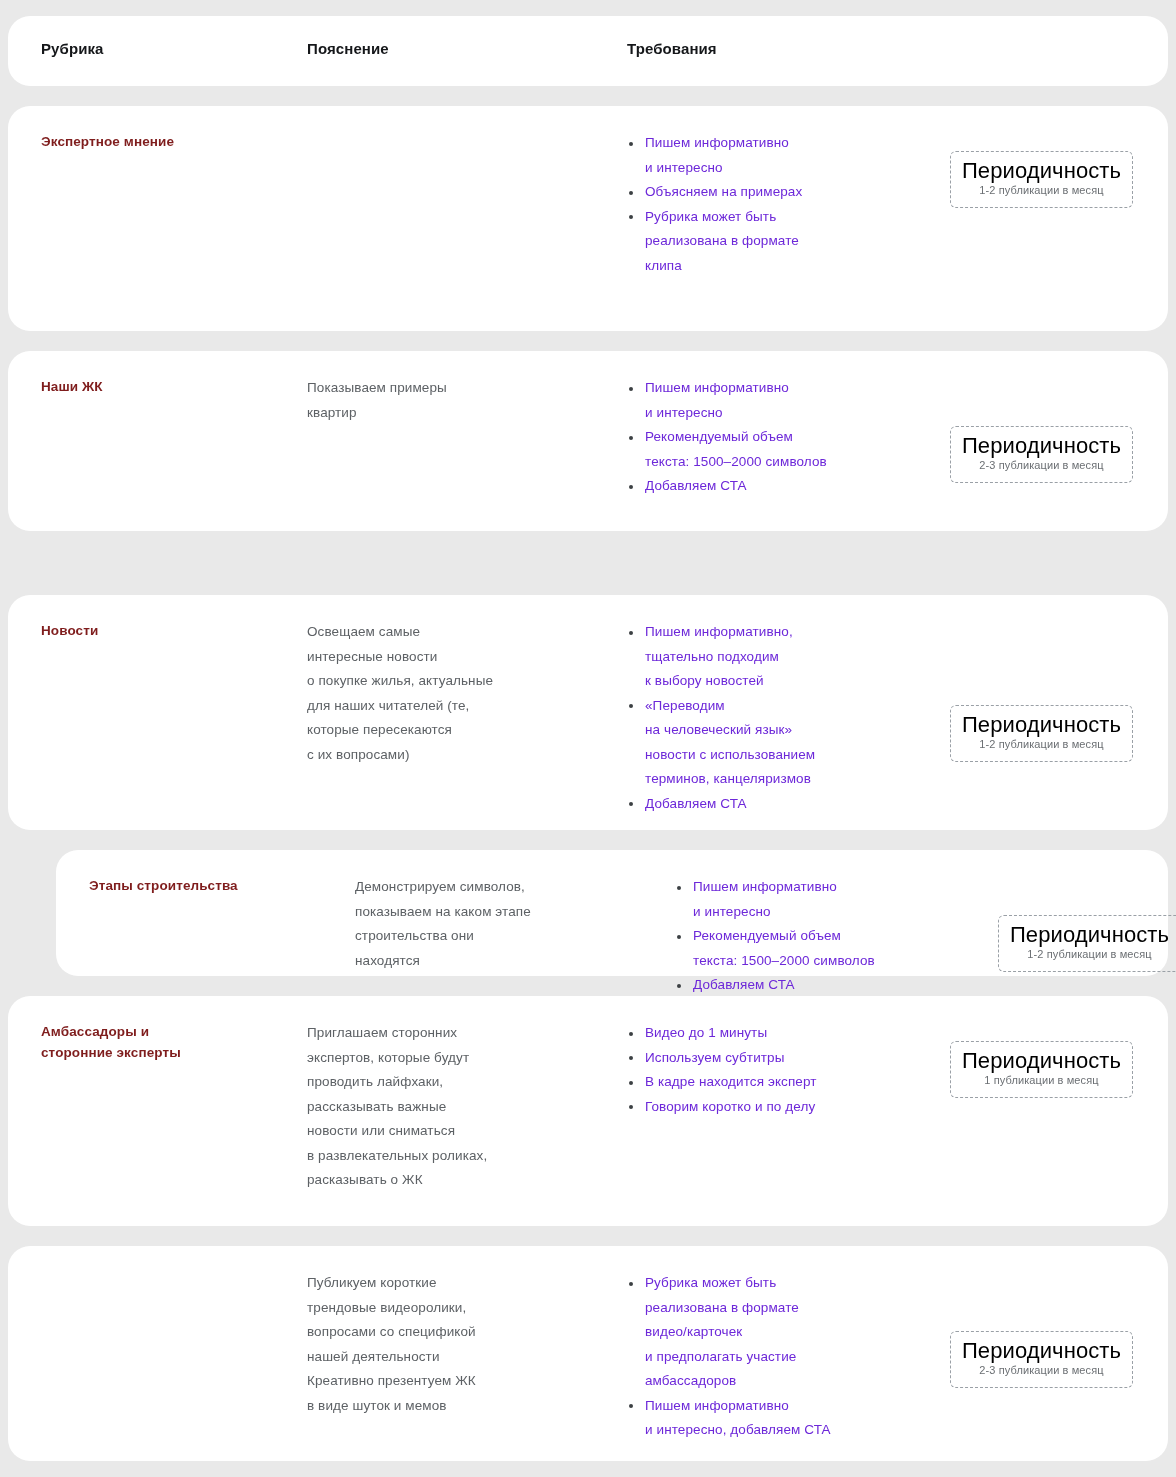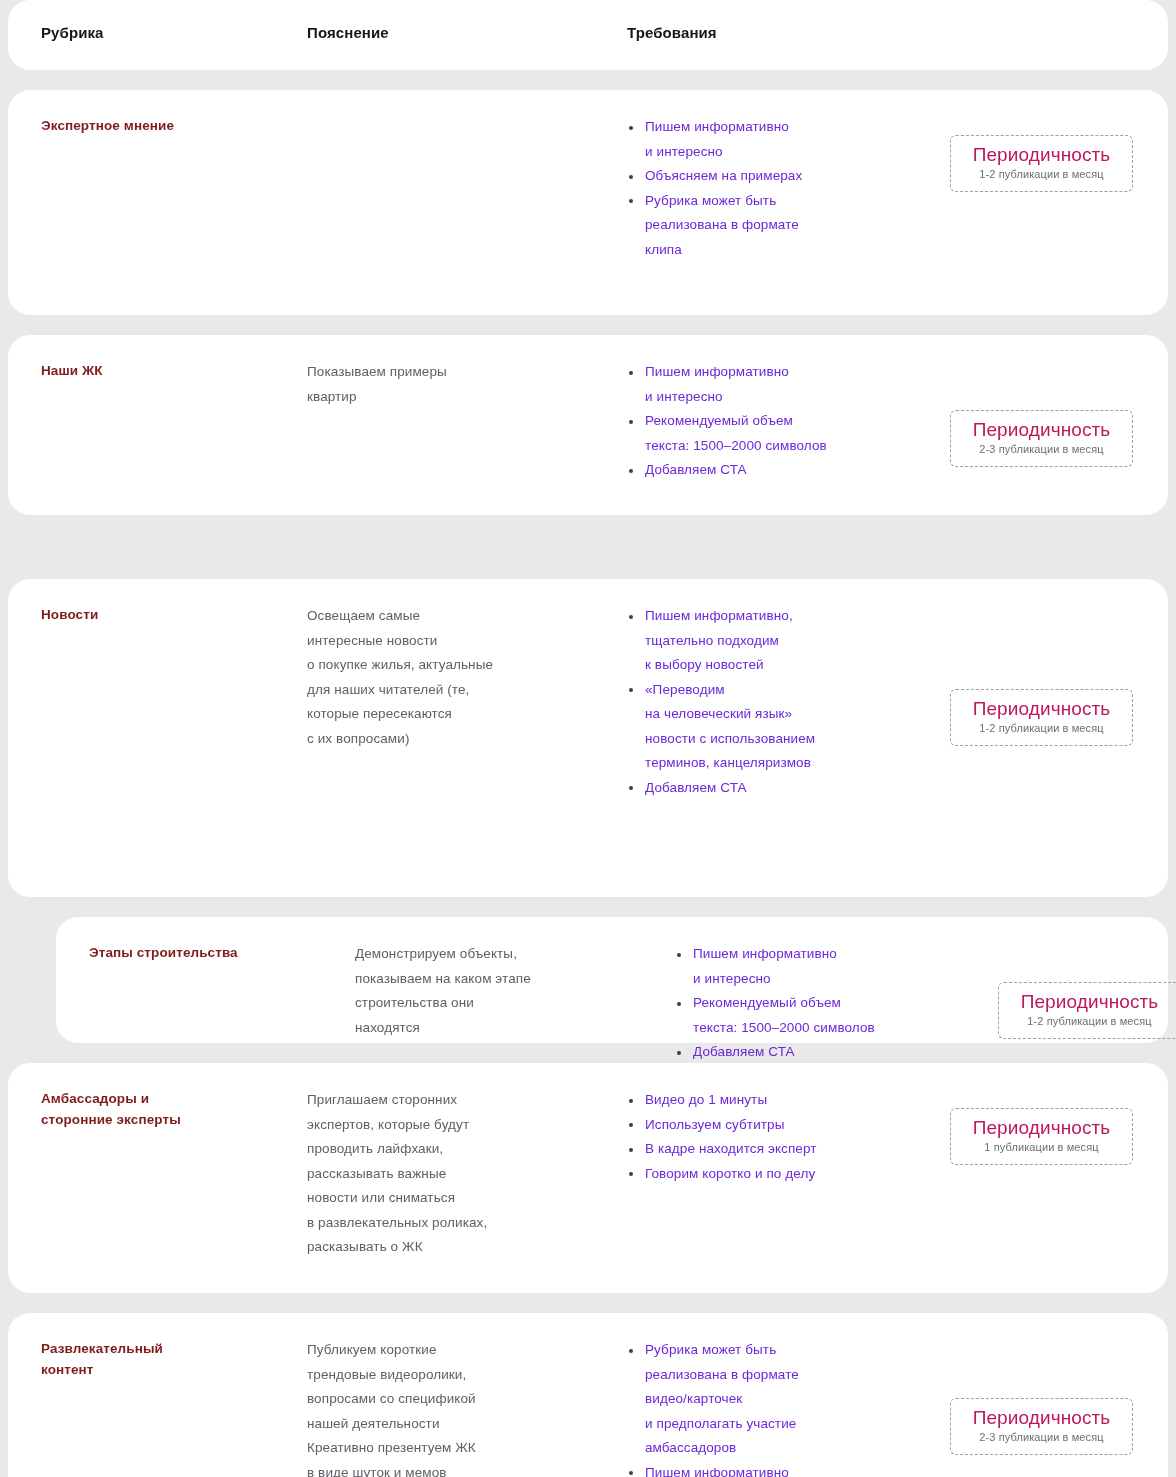--- a/index.html
+++ b/index.html
@@ -17,20 +17,21 @@
 
   .sheet {
     position: relative;
     width: 1176px;
     height: 1477px;
     box-sizing: border-box;
     padding: 0 8px;
     display: flex;
     flex-direction: column;
     gap: 20px;
+    justify-content: center;
   }
 
   .card {
     position: relative;
     background: #ffffff;
     border-radius: 22px;
     box-sizing: border-box;
     flex: none;
   }
 
@@ -129,22 +130,22 @@
     width: 183px;
     box-sizing: border-box;
     border: 1px dashed #9aa0a6;
     border-radius: 6px;
     padding: 8px 6px 9px 6px;
     text-align: center;
     background: transparent;
   }
   .badge-title {
     display: block;
-    font-size: 19px;
-    color: #be185d;
+    font-size: 22px;
+    color: #000000;
     line-height: 21px;
     letter-spacing: 0.1px;
     white-space: nowrap;
   }
   .badge-sub {
     display: block;
     font-size: 11px;
     color: #6b6f73;
     line-height: 16px;
     letter-spacing: 0.1px;
@@ -216,21 +217,21 @@
                 <span class="line">Добавляем СТА</span>
               </li>
             </ul>
           </div>
           <div class="badge" style="top: 75px;">
             <span class="badge-title">Периодичность</span>
             <span class="badge-sub">2-3 публикации в месяц</span>
           </div>
         </div>
       </div>
-      <div class="card row-card" style="height: 318px; margin-top: 44px;">
+      <div class="card row-card" style="height: 235px; margin-top: 44px;">
         <div class="row-inner">
           <div class="cell cell-title">
             <span class="line" style="display: block;">Новости</span>
           </div>
           <div class="cell cell-desc">
             <span class="line">Освещаем самые</span>
             <span class="line">интересные новости</span>
             <span class="line">о покупке жилья, актуальные</span>
             <span class="line">для наших читателей (те,</span>
             <span class="line">которые пересекаются</span>
@@ -259,21 +260,21 @@
             <span class="badge-sub">1-2 публикации в месяц</span>
           </div>
         </div>
       </div>
       <div class="card row-card" style="height: 126px; margin-left: 48px;">
         <div class="row-inner">
           <div class="cell cell-title">
             <span class="line" style="display: block;">Этапы строительства</span>
           </div>
           <div class="cell cell-desc">
-            <span class="line">Демонстрируем объекты,</span>
+            <span class="line">Демонстрируем символов,</span>
             <span class="line">показываем на каком этапе</span>
             <span class="line">строительства они</span>
             <span class="line">находятся</span>
           </div>
           <div class="cell cell-req">
             <ul class="req-list">
               <li>
                 <span class="line">Пишем информативно</span>
                 <span class="line">и интересно</span>
               </li>
@@ -324,24 +325,20 @@
             </ul>
           </div>
           <div class="badge" style="top: 45px;">
             <span class="badge-title">Периодичность</span>
             <span class="badge-sub">1 публикации в месяц</span>
           </div>
         </div>
       </div>
       <div class="card row-card" style="height: 215px;">
         <div class="row-inner">
-          <div class="cell cell-title">
-            <span class="line" style="display: block;">Развлекательный</span>
-            <span class="line" style="display: block;">контент</span>
-          </div>
           <div class="cell cell-desc">
             <span class="line">Публикуем короткие</span>
             <span class="line">трендовые видеоролики,</span>
             <span class="line">вопросами со спецификой</span>
             <span class="line">нашей деятельности</span>
             <span class="line">Креативно презентуем ЖК</span>
             <span class="line">в виде шуток и мемов</span>
           </div>
           <div class="cell cell-req">
             <ul class="req-list">

